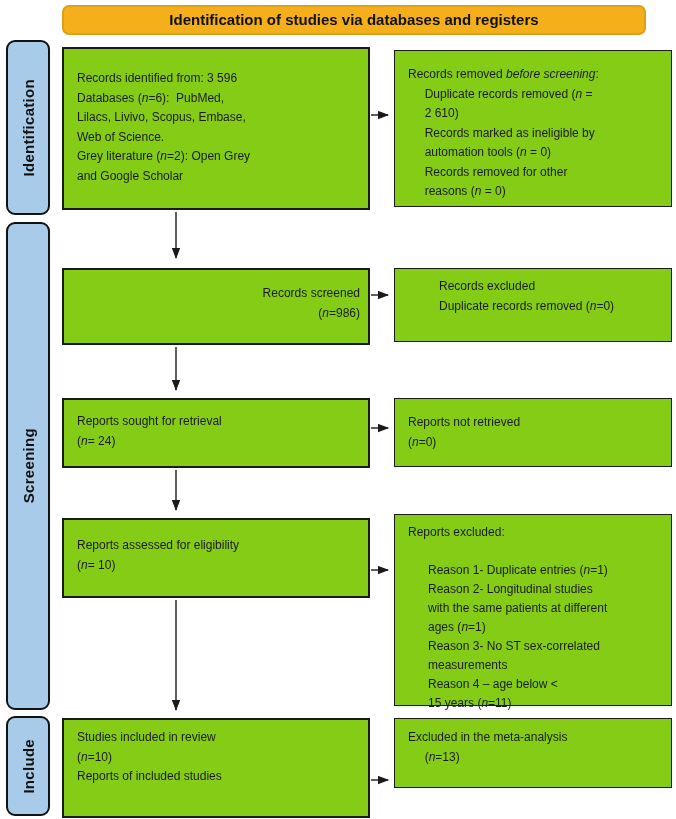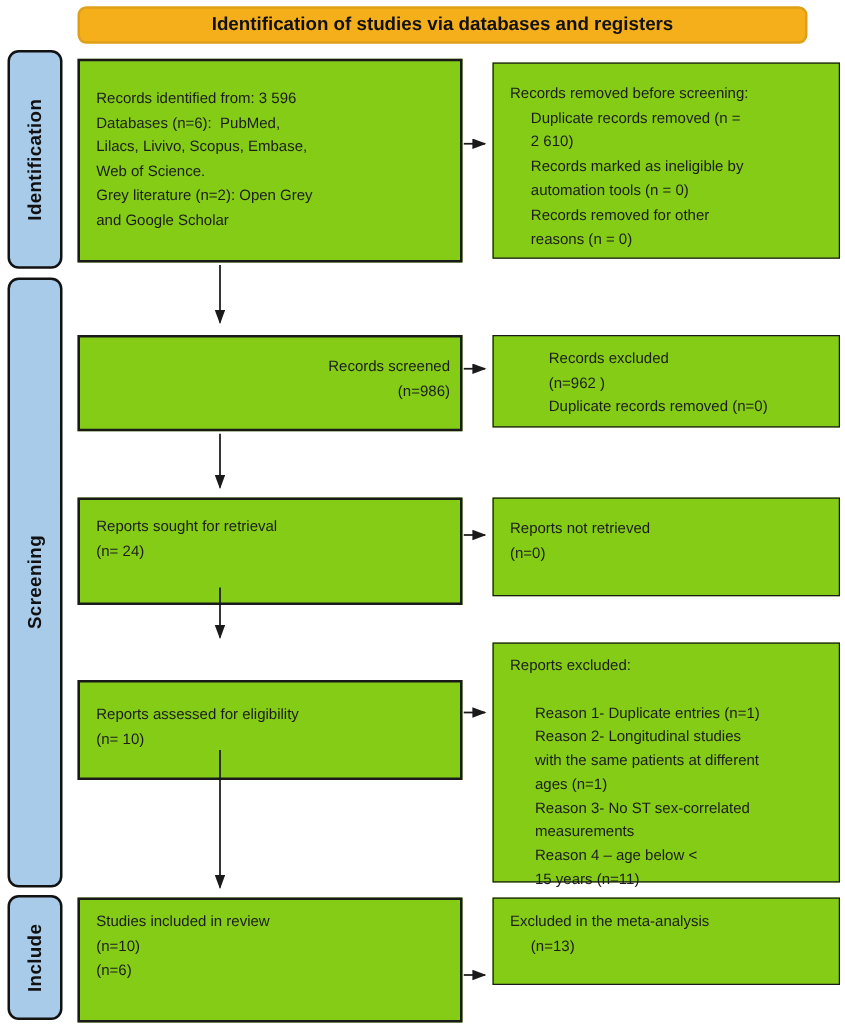--- a/index.html
+++ b/index.html
@@ -22,21 +22,21 @@
   .stage span{
     writing-mode:vertical-rl;transform:rotate(180deg);
     font-weight:bold;font-size:15px;color:#111;letter-spacing:.3px;white-space:nowrap;
   }
   .fbox{
     position:absolute;background:#84cc16;border:2.5px solid #1a1a1a;
     box-sizing:border-box;font-size:12px;line-height:19.5px;
     padding:12px 8px 6px 13px;white-space:pre-wrap;
   }
   .fbox.thin{border-width:1.5px;}
-  .fbox .it{}
+  .fbox .it{font-style:italic;}
   .tline{min-height:19px;}
   .col-l{left:62px;width:308px;}
   .col-r{left:394px;width:278px;}
   svg.arrows{position:absolute;left:0;top:0;}
 </style>
 </head>
 <body>
 
 <div id="stage-root">
 
@@ -49,27 +49,27 @@
   </div>
   <div class="stage" style="top:222px;height:488px;">
     <span>Screening</span>
   </div>
   <div class="stage" style="top:716px;height:100px;">
     <span>Include</span>
   </div>
 
   <div class="fbox col-l" style="top:47px;height:163px;padding-top:20px;"><div class="tline"><span>Records identified from: 3 596</span></div><div class="tline"><span>Databases (</span><span class="it">n</span><span>=6):  PubMed,</span></div><div class="tline"><span>Lilacs, Livivo, Scopus, Embase,</span></div><div class="tline"><span>Web of Science.</span></div><div class="tline"><span>Grey literature (</span><span class="it">n</span><span>=2): Open Grey</span></div><div class="tline"><span>and Google Scholar</span></div></div>
   <div class="fbox col-l" style="top:268px;height:77px;padding-top:14px;text-align:right;"><div class="tline"><span>Records screened</span></div><div class="tline"><span>(</span><span class="it">n</span><span>=986)</span></div></div>
-  <div class="fbox col-l" style="top:398px;height:86px;padding-top:12px;"><div class="tline"><span>Reports sought for retrieval</span></div><div class="tline"><span>(</span><span class="it">n</span><span>= 24)</span></div></div>
-  <div class="fbox col-l" style="top:544px;height:80px;padding-top:16px;"><div class="tline"><span>Reports assessed for eligibility</span></div><div class="tline"><span>(</span><span class="it">n</span><span>= 10)</span></div></div>
-  <div class="fbox col-l" style="top:718px;height:100px;padding-top:8px;"><div class="tline"><span>Studies included in review</span></div><div class="tline"><span>(</span><span class="it">n</span><span>=10)</span></div><div class="tline"><span>(</span><span class="it">n</span><span>=6)</span></div></div>
+  <div class="fbox col-l" style="top:398px;height:70px;padding-top:12px;"><div class="tline"><span>Reports sought for retrieval</span></div><div class="tline"><span>(</span><span class="it">n</span><span>= 24)</span></div></div>
+  <div class="fbox col-l" style="top:518px;height:80px;padding-top:16px;"><div class="tline"><span>Reports assessed for eligibility</span></div><div class="tline"><span>(</span><span class="it">n</span><span>= 10)</span></div></div>
+  <div class="fbox col-l" style="top:718px;height:100px;padding-top:8px;"><div class="tline"><span>Studies included in review</span></div><div class="tline"><span>(</span><span class="it">n</span><span>=10)</span></div><div class="tline"><span>Reports of included studies</span></div></div>
 
   <div class="fbox col-r thin" style="top:50px;height:157px;padding-top:14px;"><div class="tline"><span>Records removed </span><span class="it">before screening</span><span>:</span></div><div class="tline"><span>     Duplicate records removed (</span><span class="it">n</span><span> =</span></div><div class="tline"><span>     2 610)</span></div><div class="tline"><span>     Records marked as ineligible by</span></div><div class="tline"><span>     automation tools (</span><span class="it">n</span><span> = 0)</span></div><div class="tline"><span>     Records removed for other</span></div><div class="tline"><span>     reasons (</span><span class="it">n</span><span> = 0)</span></div></div>
-  <div class="fbox col-r thin" style="top:268px;height:74px;padding-top:8px;padding-left:44px;"><div class="tline"><span>Records excluded</span></div><div class="tline"><span>(</span><span class="it">n</span><span>=962 )</span></div><div class="tline"><span>Duplicate records removed (</span><span class="it">n</span><span>=0)</span></div></div>
-  <div class="fbox col-r thin" style="top:398px;height:79px;padding-top:14px;"><div class="tline"><span>Reports not retrieved</span></div><div class="tline"><span>(</span><span class="it">n</span><span>=0)</span></div></div>
+  <div class="fbox col-r thin" style="top:268px;height:74px;padding-top:8px;padding-left:44px;"><div class="tline"><span>Records excluded</span></div><div class="tline"><span>Duplicate records removed (</span><span class="it">n</span><span>=0)</span></div></div>
+  <div class="fbox col-r thin" style="top:398px;height:69px;padding-top:14px;"><div class="tline"><span>Reports not retrieved</span></div><div class="tline"><span>(</span><span class="it">n</span><span>=0)</span></div></div>
   <div class="fbox col-r thin" style="top:514px;height:192px;padding-top:8px;line-height:19px;"><div class="tline"><span>Reports excluded:</span></div><div class="tline">&nbsp;</div><div class="tline"><span>      Reason 1- Duplicate entries (</span><span class="it">n</span><span>=1)</span></div><div class="tline"><span>      Reason 2- Longitudinal studies</span></div><div class="tline"><span>      with the same patients at different</span></div><div class="tline"><span>      ages (</span><span class="it">n</span><span>=1)</span></div><div class="tline"><span>      Reason 3- No ST sex-correlated</span></div><div class="tline"><span>      measurements</span></div><div class="tline"><span>      Reason 4 – age below &lt;</span></div><div class="tline"><span>      15 years (</span><span class="it">n</span><span>=11)</span></div></div>
   <div class="fbox col-r thin" style="top:718px;height:70px;padding-top:9px;"><div class="tline"><span>Excluded in the meta-analysis</span></div><div class="tline"><span>     (</span><span class="it">n</span><span>=13)</span></div></div>
 
   <svg class="arrows" width="676" height="819" viewBox="0 0 676 819">
     <defs>
       <marker id="ah" markerWidth="10" markerHeight="8" refX="7.2" refY="3" orient="auto" markerUnits="strokeWidth">
         <path d="M0,0 L8,3 L0,6 Z" fill="#1a1a1a"></path>
       </marker>
     </defs>
     <line x1="176" y1="212" x2="176" y2="258" stroke="#1a1a1a" stroke-width="1.4" marker-end="url(#ah)"></line>

